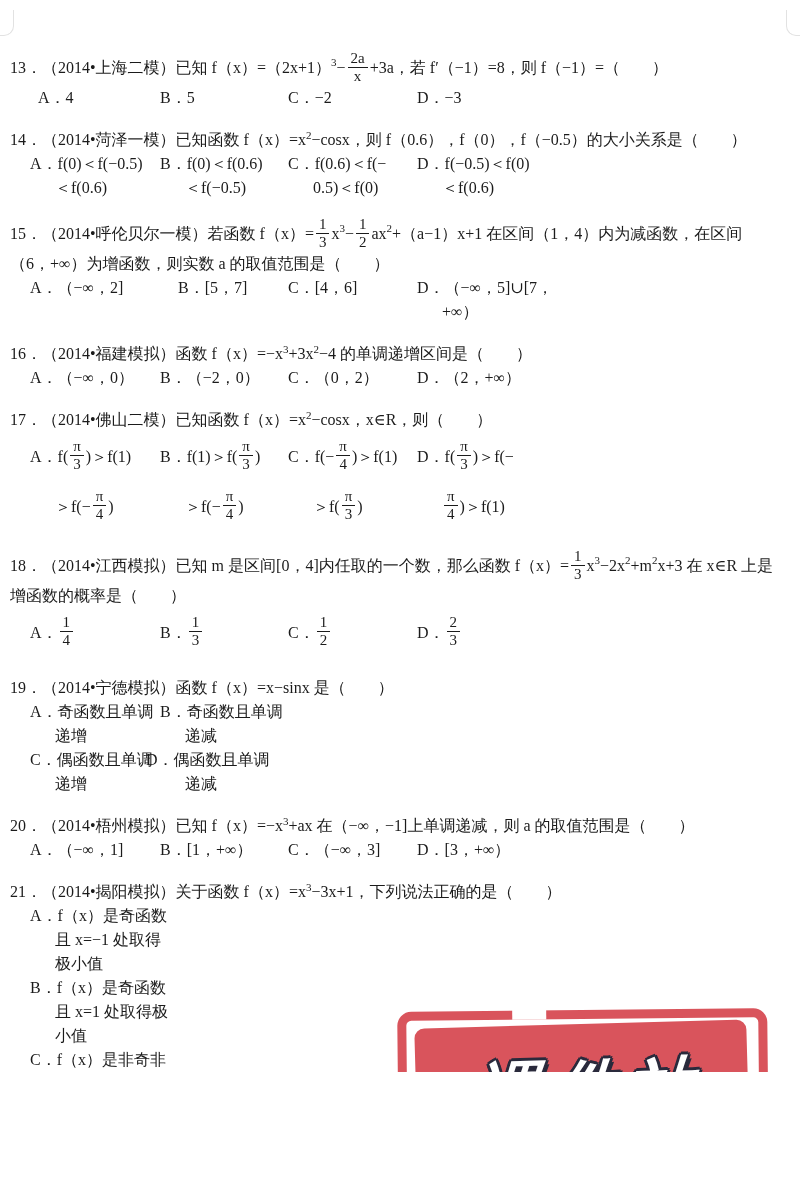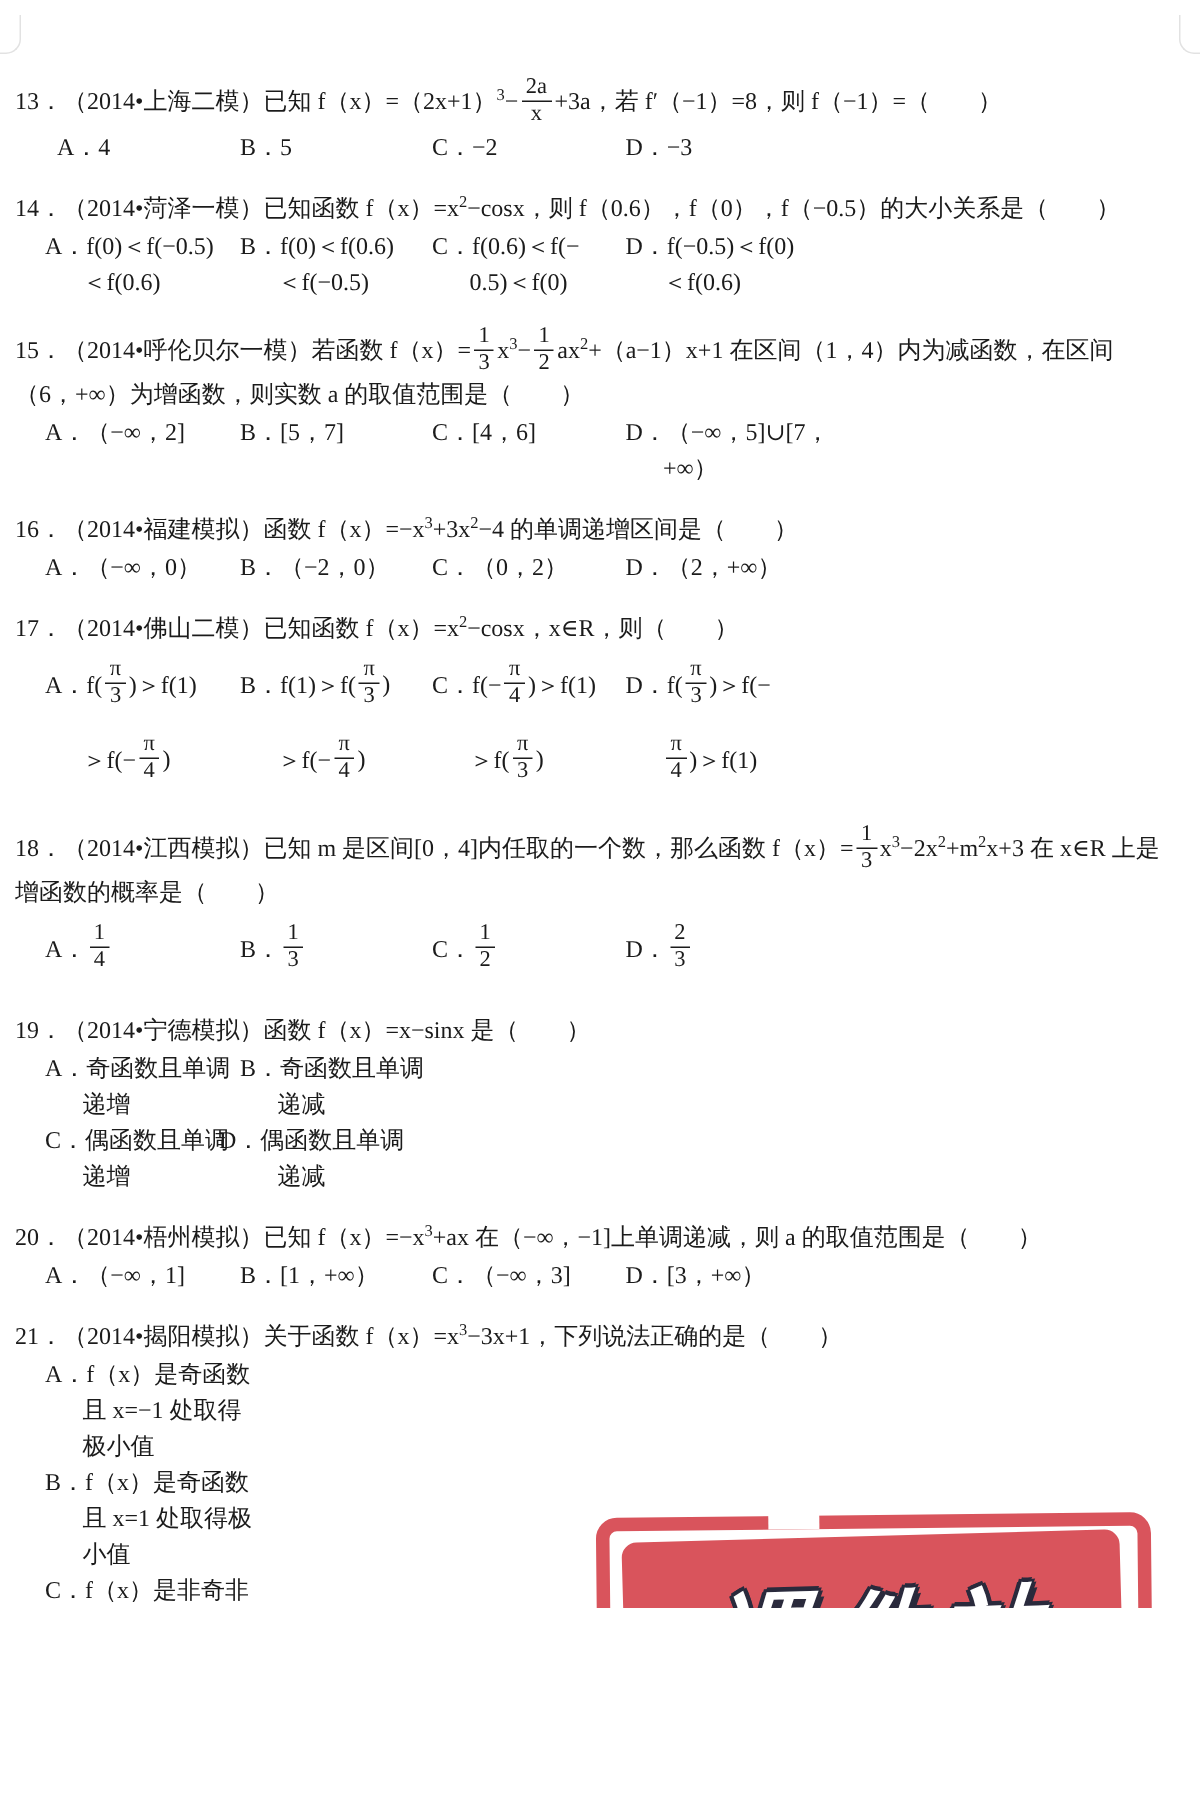--- a/index.html
+++ b/index.html
@@ -122,21 +122,21 @@
             <span>＜f(0.6)</span>
           </div>
         </div>
       </div>
       <div class="question">
         <div class="stem"><span>15．（2014•呼伦贝尔一模）若函数 f（x）=</span><span class="frac"><span class="num">1</span><span class="den">3</span></span><span>x</span><sup>3</sup><span>−</span><span class="frac"><span class="num">1</span><span class="den">2</span></span><span>ax</span><sup>2</sup><span>+（a−1）x+1 在区间（1，4）内为减函数，在区间（6，+∞）为增函数，则实数 a 的取值范围是（　　）</span></div>
         <div class="opt-row short">
           <div class="opt-cell" style="left: 20px;">
             <span>A．（−∞，2]</span>
           </div>
-          <div class="opt-cell" style="left: 150px; text-align: right;">
+          <div class="opt-cell" style="left: 168px; text-align: right;">
             <span>B．[5，7]</span>
           </div>
           <div class="opt-cell" style="left: 278px;">
             <span>C．[4，6]</span>
           </div>
           <div class="opt-cell" style="left: 407px;">
             <span>D．（−∞，5]∪[7，</span>
           </div>
         </div>
         <div class="opt-row short">

